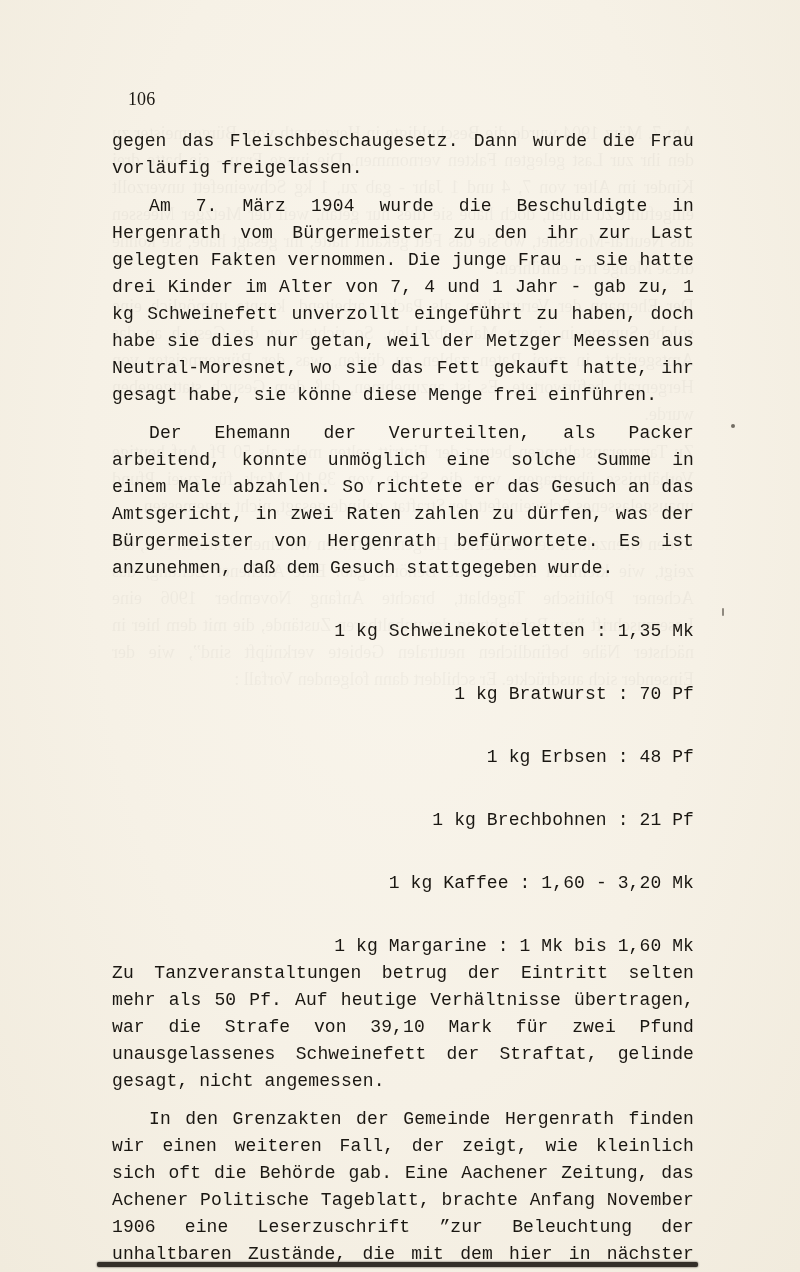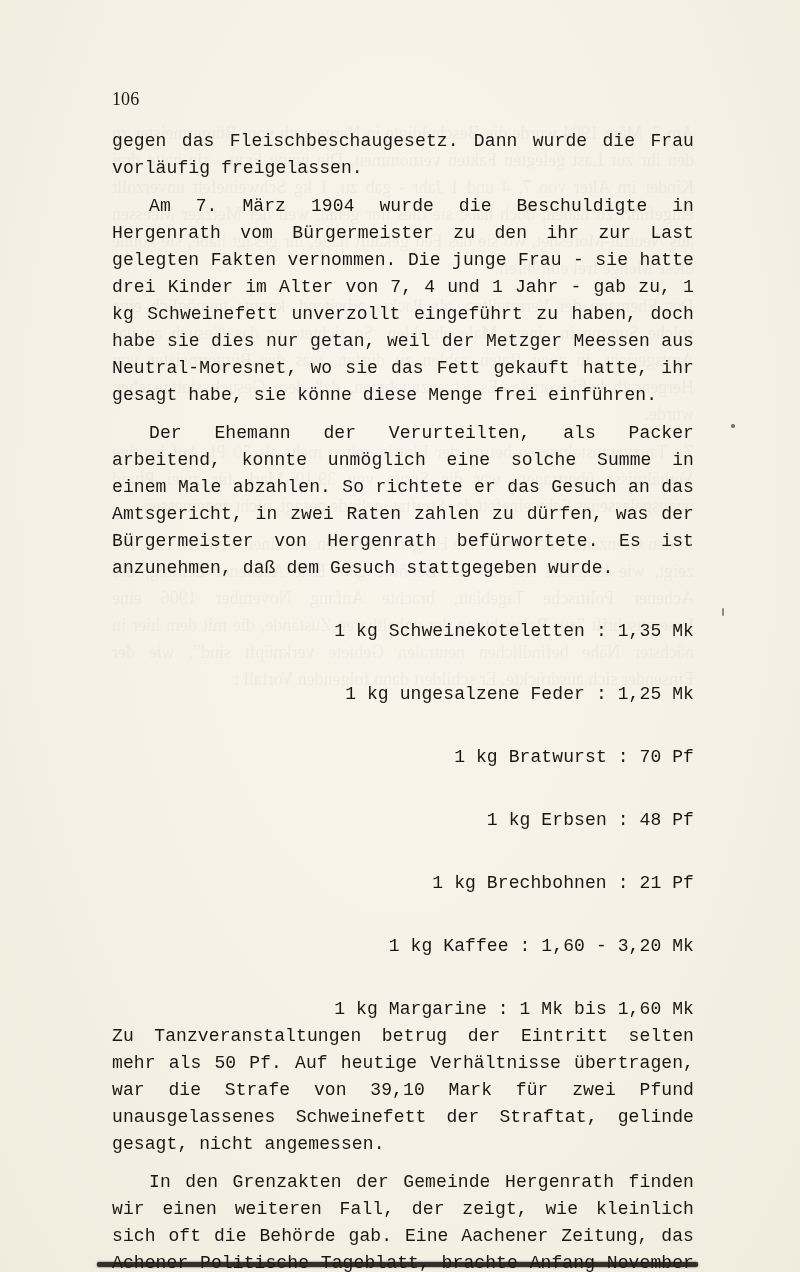--- a/index.html
+++ b/index.html
@@ -38,21 +38,21 @@
     left: 112px;
     top: 86px;
     width: 582px;
     color: #1a1712;
     font-size: 18px;
     line-height: 27px;
     text-align: justify;
     letter-spacing: 0.1px;
   }
   .page-number {
-    margin: 0 0 15px 0;
+    margin: 0 0 15px 16px;
     text-align: left;
     font-size: 18px;
   }
   .text-block p { margin: 0; hyphens: none; font-family: Liberation Mono, monospace; }
   .text-block p.indent { text-indent: 37px; }
   .text-block p.spaced { margin-top: 11px; }
   .text-block p.price-line { text-align: right; margin-top: 36px; }
   
   .scan-edge {
     position: absolute;
@@ -90,21 +90,20 @@
 
   <p>gegen das Fleischbeschaugesetz. Dann wurde die Frau vorläufig freigelassen.</p>
 
   <p class="indent spaced">Am 7. März 1904 wurde die Beschuldigte in Hergenrath vom Bürgermeister zu den ihr zur Last gelegten Fakten vernommen. Die junge Frau - sie hatte drei Kinder im Alter von 7, 4 und 1 Jahr - gab zu, 1 kg Schweinefett unverzollt eingeführt zu haben, doch habe sie dies nur getan, weil der Metzger Meessen aus Neutral-Moresnet, wo sie das Fett gekauft hatte, ihr gesagt habe, sie könne diese Menge frei einführen.</p>
 
 
   <p class="indent spaced">Der Ehemann der Verurteilten, als Packer arbeitend, konnte unmöglich eine solche Summe in einem Male abzahlen. So richtete er das Gesuch an das Amtsgericht, in zwei Raten zahlen zu dürfen, was der Bürgermeister von Hergenrath befürwortete. Es ist anzunehmen, daß dem Gesuch stattgegeben wurde.</p>
 
 
   <p class="price-line">1 kg Schweinekoteletten : 1,35 Mk</p>
-  <p class="price-line">1 kg ungesalzene Feder : 1,25 Mk</p>
   <p class="price-line">1 kg Bratwurst : 70 Pf</p>
   <p class="price-line">1 kg Erbsen : 48 Pf</p>
   <p class="price-line">1 kg Brechbohnen : 21 Pf</p>
   <p class="price-line">1 kg Kaffee : 1,60 - 3,20 Mk</p>
   <p class="price-line">1 kg Margarine : 1 Mk bis 1,60 Mk</p>
 
   <p>Zu Tanzveranstaltungen betrug der Eintritt selten mehr als 50 Pf. Auf heutige Verhältnisse übertragen, war die Strafe von 39,10 Mark für zwei Pfund unausgelassenes Schweinefett der Straftat, gelinde gesagt, nicht angemessen.</p>
 
   <p class="indent spaced">In den Grenzakten der Gemeinde Hergenrath finden wir einen weiteren Fall, der zeigt, wie kleinlich sich oft die Behörde gab. Eine Aachener Zeitung, das Achener Politische Tageblatt, brachte Anfang November 1906 eine Leserzuschrift ”zur Beleuchtung der unhaltbaren Zustände, die mit dem hier in nächster Nähe befindlichen neutralen Gebiete verknüpft sind”, wie der Einsender sich ausdrückte. Er schildert dann folgenden Vorfall :</p>
 </div>

